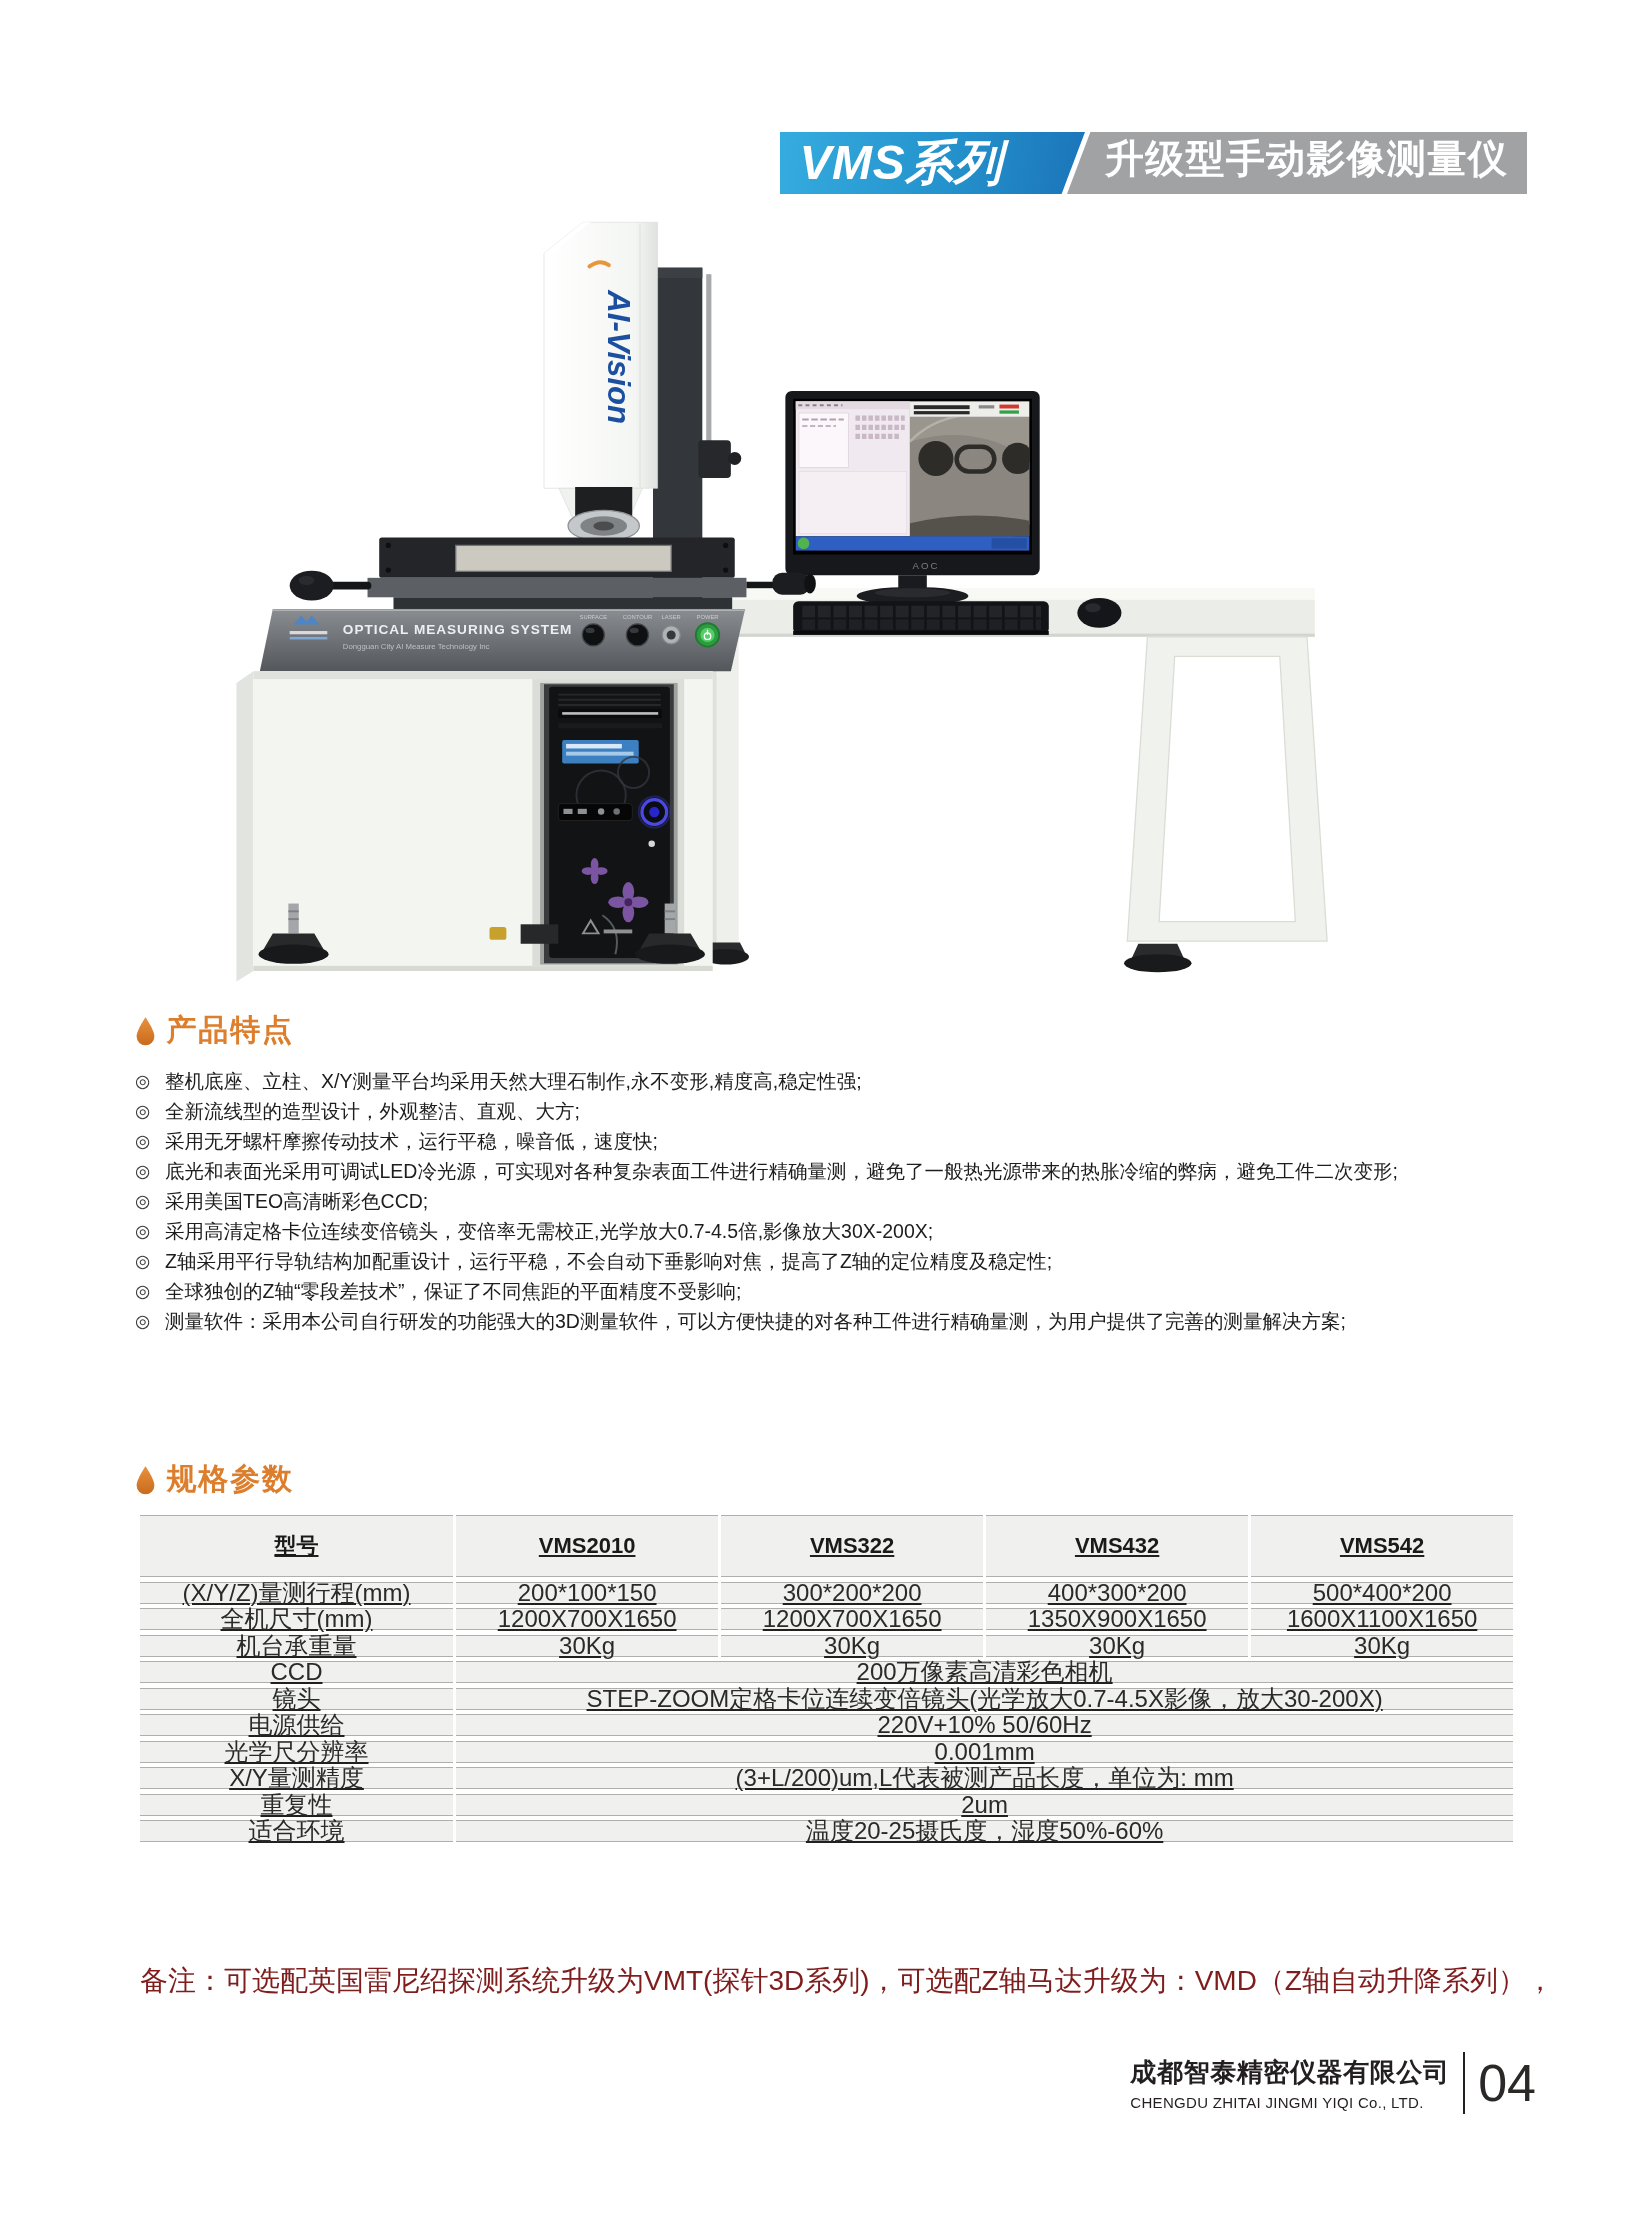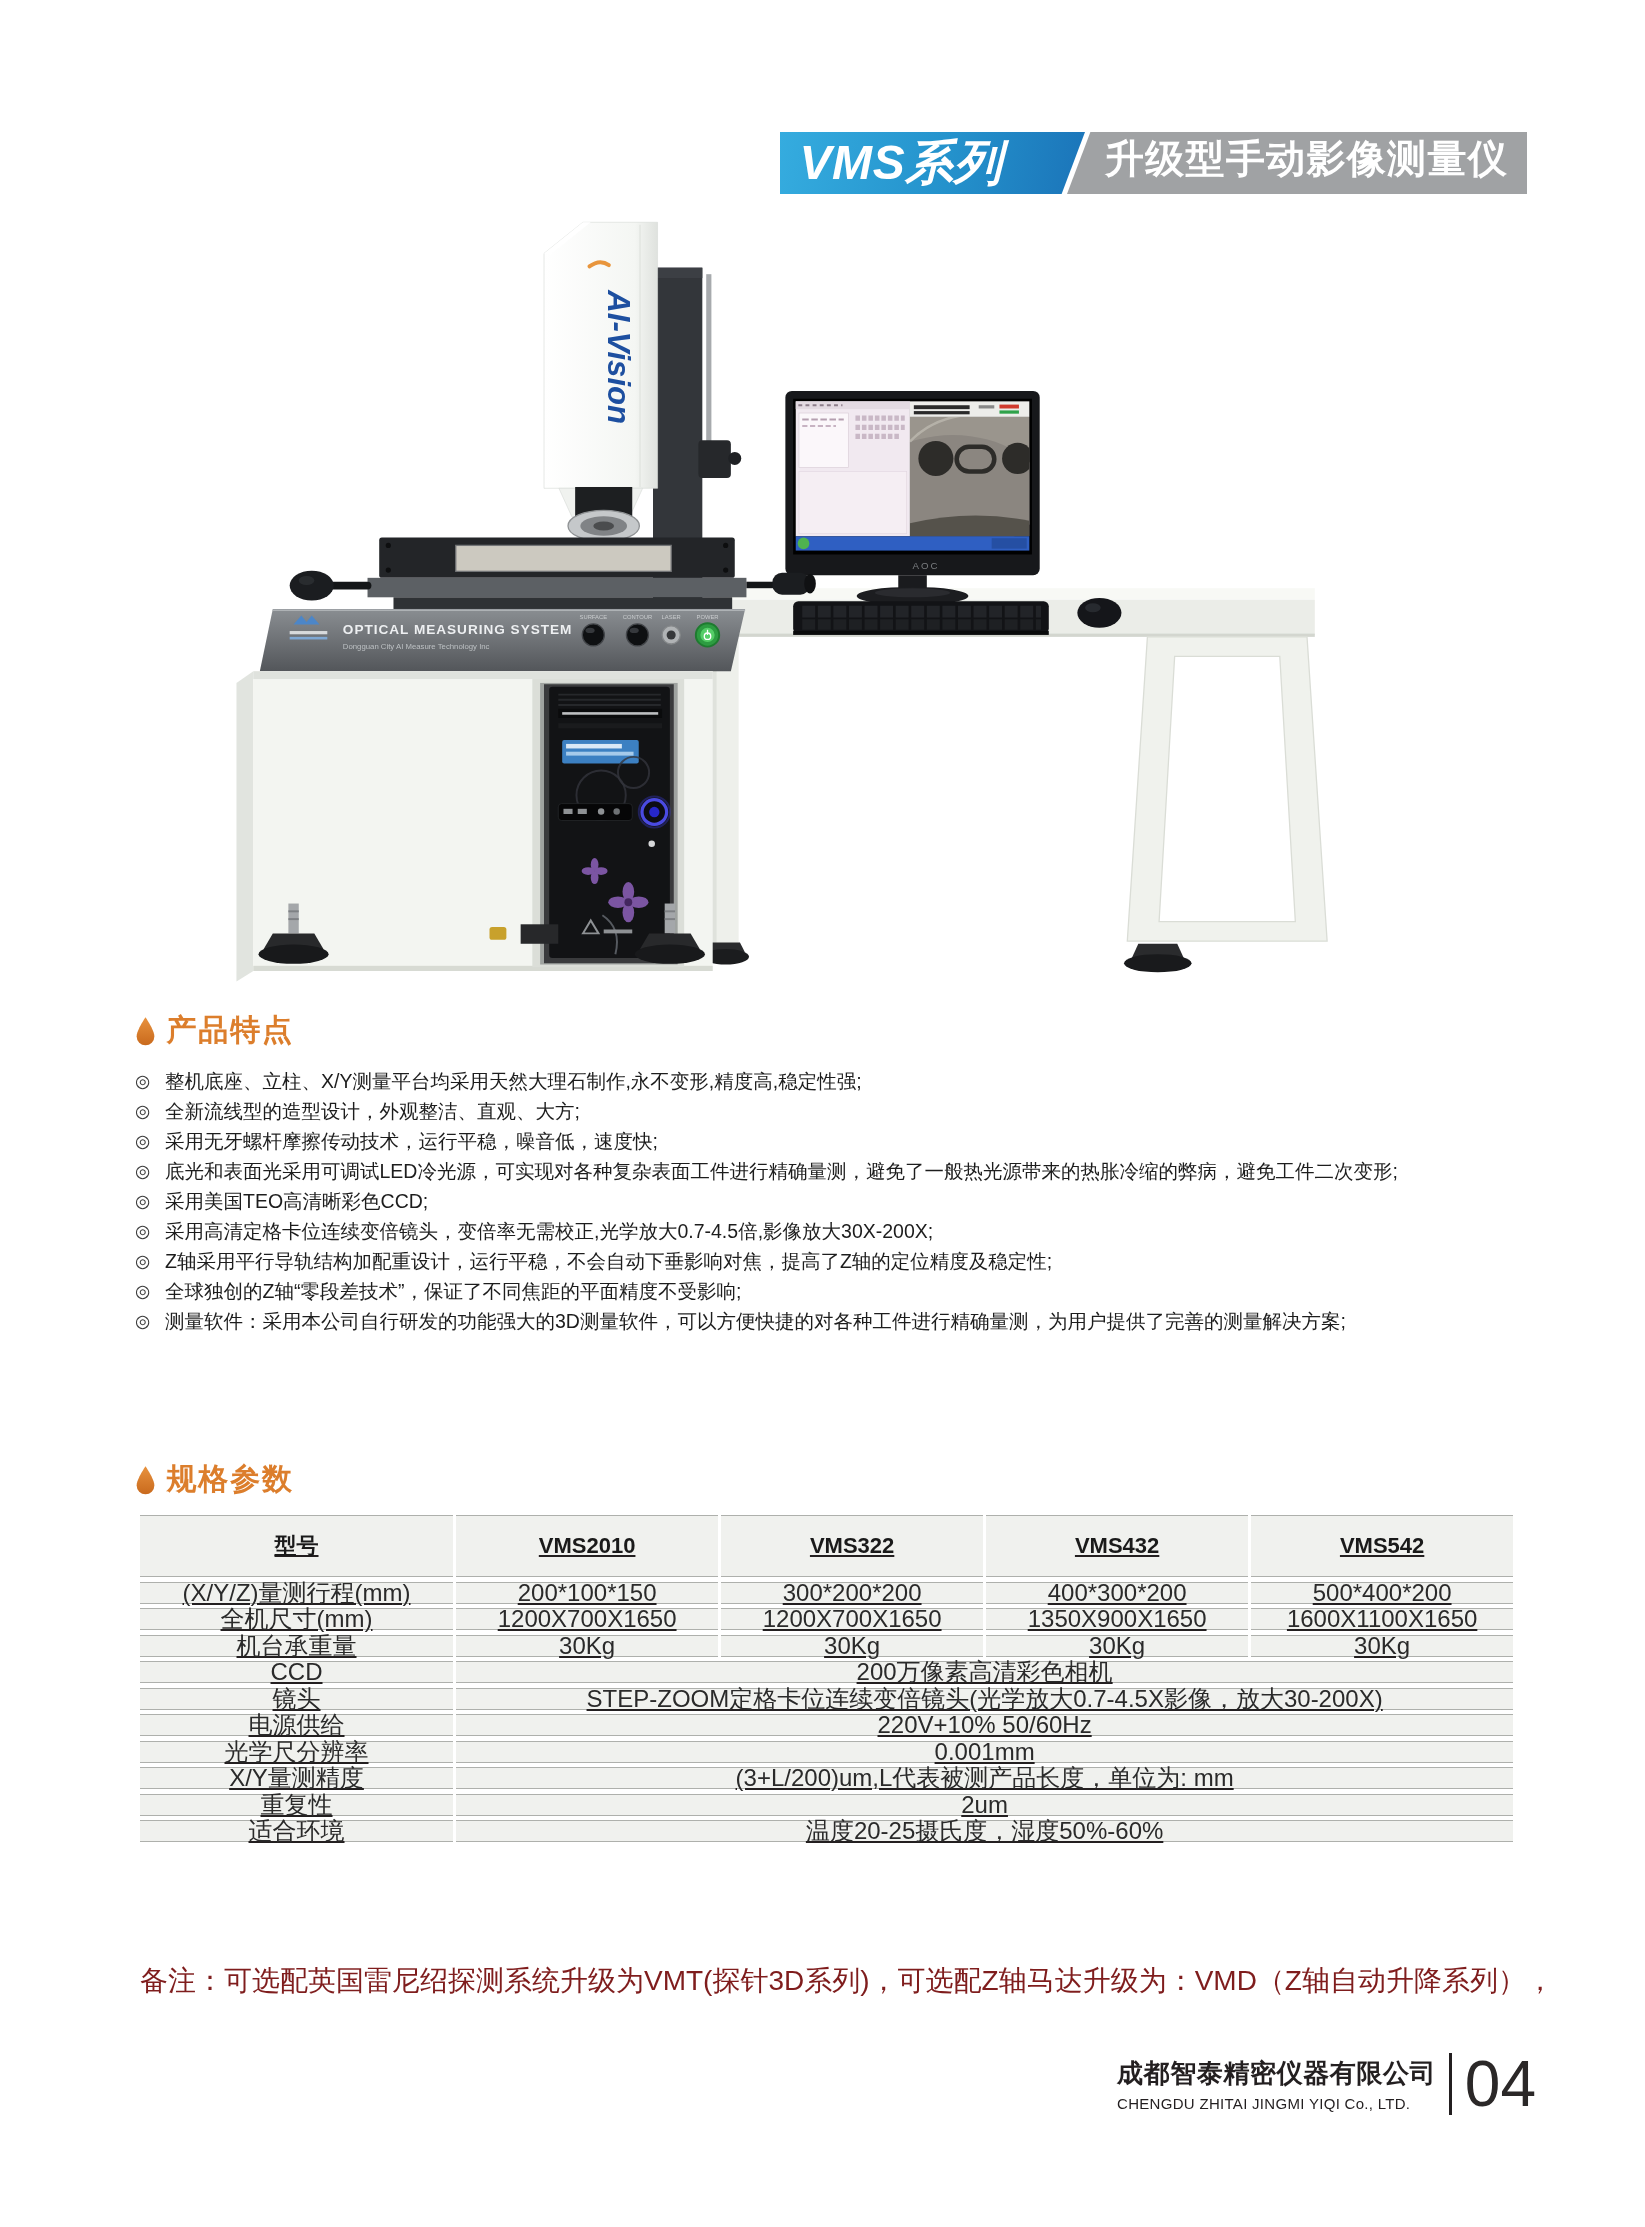--- a/index.html
+++ b/index.html
@@ -45,21 +45,21 @@
   .trow .cell.val { flex:1; }
   .trow.header .cell { height:62px; font-weight:bold; font-size:22px; color:#1a1a1a; }
   
   .notes { position:absolute; left:140px; top:1964px; width:1441px; font-size:28px; line-height:34px; color:#7f1d1d; }
   .notes .l2 { margin-left:62px; }
   
   .footer { position:absolute; top:2052px; right:110px; display:flex; align-items:center; gap:13px; }
   .footer .cn { font-size:26px; font-weight:bold; color:#231f20; letter-spacing:0.6px; }
   .footer .en { font-size:15px; color:#231f20; letter-spacing:0.3px; margin-top:3.9px; }
   .footer .divider { width:2.6px; height:62px; background:#231f20; }
-  .footer .pageno { font-size:64px; color:#2b2828; line-height:1; }
+  .footer .pageno { font-size:52px; color:#2b2828; line-height:1; }
   
   .shot { position:absolute; left:0; top:208px; width:1646px; height:824px; }
 </style>
 </head>
 <body>
 
 <div class="page">
 
   <div class="hdr-blue-outline"></div>
   <div class="hdr-blue">

